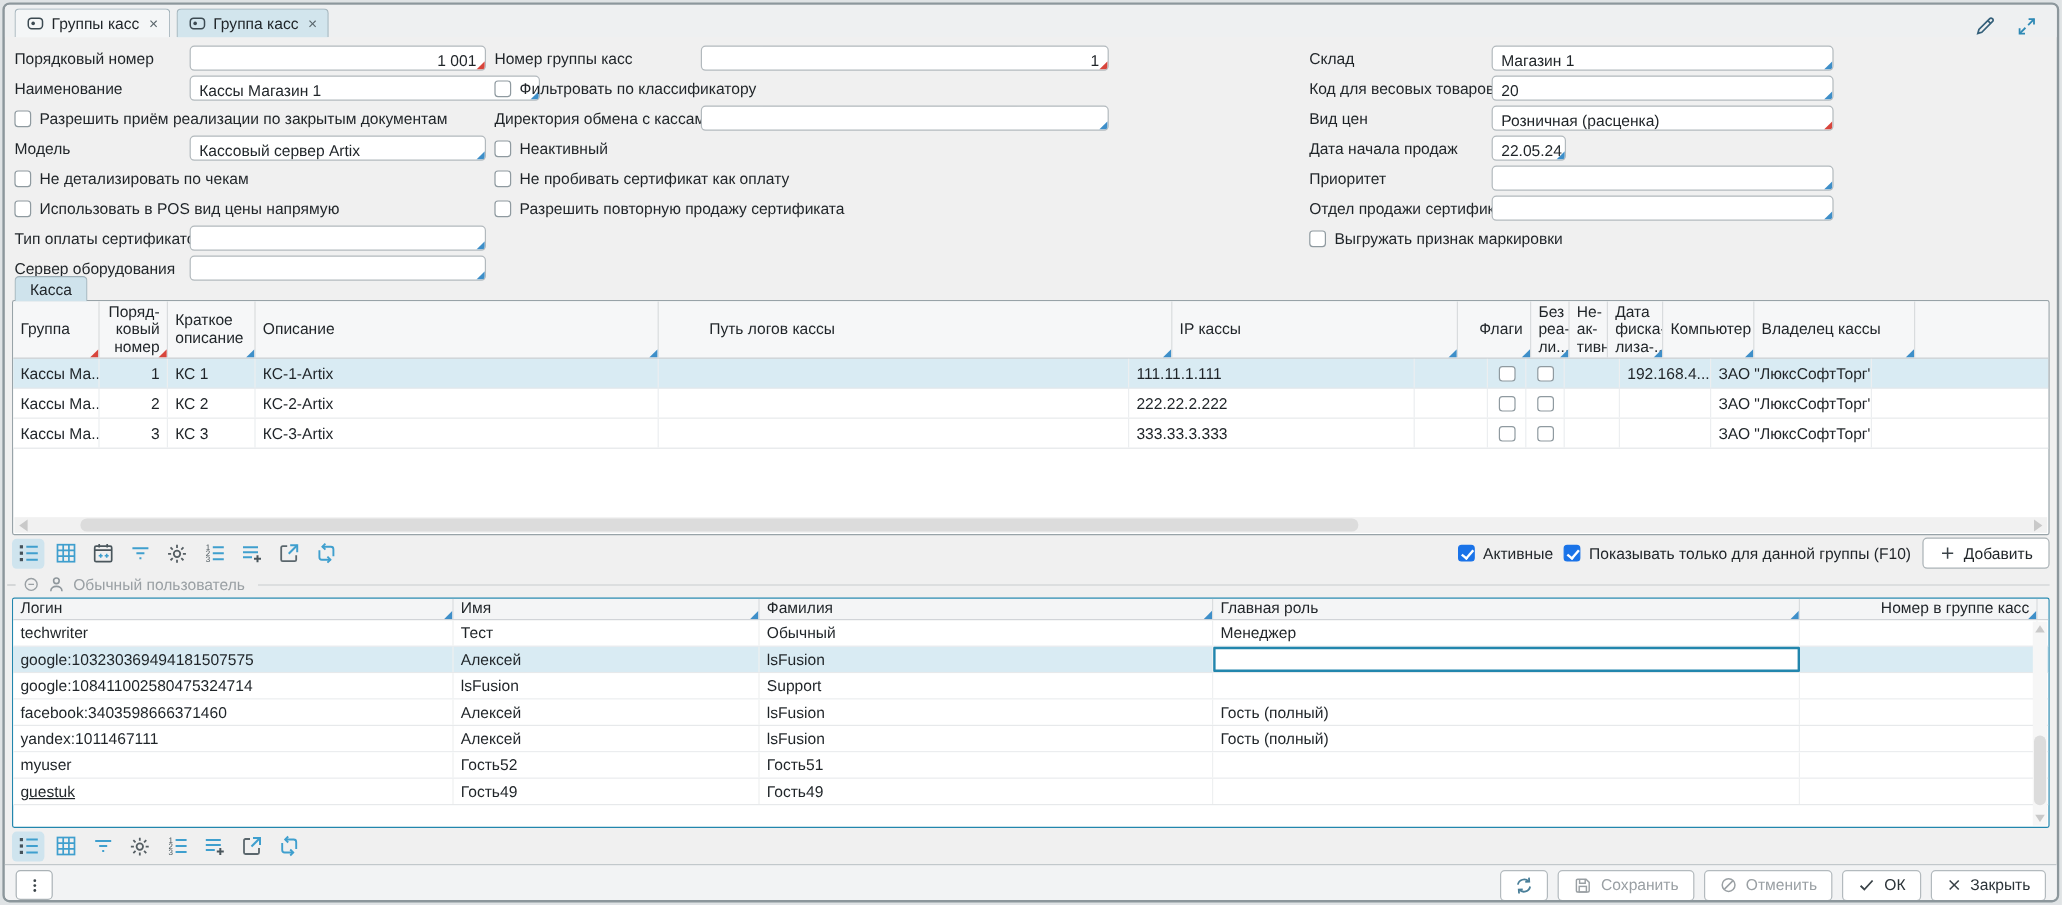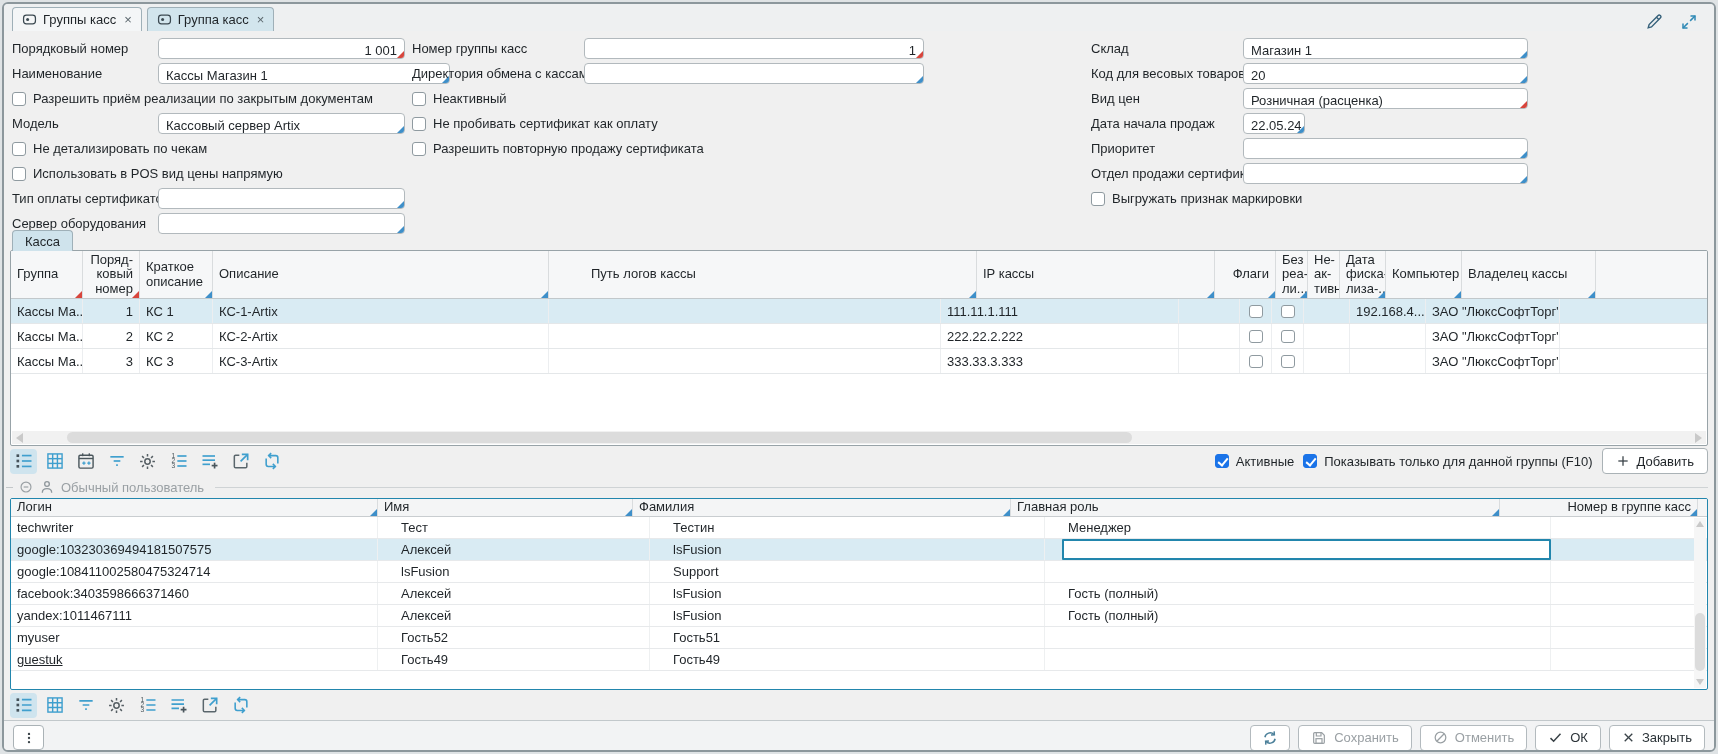--- a/index.html
+++ b/index.html
@@ -66,21 +66,21 @@
   .addbtn { display:flex; align-items:center; gap:7px; border:1px solid #aab2b6; background:#fff;
             border-radius:4px; height:26px; padding:0 13px; }
   
   .sect { display:flex; align-items:center; gap:6px; height:20px; flex:0 0 20px; margin:1px 6px 1px 2px; color:#9aa0a4; }
   .sect .dash { width:7px; border-top:1px solid #c3c7c9; }
   .sect-line { flex:1; border-top:1px solid #cfd3d5; margin-left:5px; }
   .t2wrap { margin:0 6px; border:1.5px solid var(--focus,#2286ad); border-radius:2px; background:#fff;
             height:192px; flex:0 0 192px; position:relative; overflow:hidden; }
   .t2head { display:flex; height:18px; background:#f4f5f6; border-bottom:1px solid #c9cdd0; }
   .t2head .thc { font-size:13px; padding:0 6px; white-space:nowrap; }
-  .t2row { display:flex; height:22px; border-bottom:1px solid #e7e9eb; background:#fff;gap:17px; }
+  .t2row { display:flex; height:22px; border-bottom:1px solid #e7e9eb; background:#fff; }
   .t2row.sel { background:var(--sel,#d9ebf3); }
   .t2row .tc { border-right:1px solid #eef0f1; }
   .tc.focuscell { border:2px solid var(--focus,#2286ad); background:#fff; border-radius:1px; }
   .t2filler { display:flex; flex:1; }
   .vscroll { position:absolute; top:19px; bottom:1px; right:1px; width:12px; background:#f6f6f6; }
   .varrow { position:absolute; left:2px; width:0; height:0; border-style:solid; }
   .varrow.up { top:3px; border-width:0 4px 6px 4px; border-color:transparent transparent #c9c9c9 transparent; }
   .varrow.dn { bottom:3px; border-width:6px 4px 0 4px; border-color:#c9c9c9 transparent transparent transparent; }
   .vthumb { position:absolute; left:1px; width:10px; top:56%; height:34%; background:#dcdcdc; border-radius:5px; }
   
@@ -190,20 +190,24 @@
           </div>
         </div>
       </div>
     <div class="fcol" style="left:408px;">
         <div class="frow">
           <span class="flabel" style="width: 172px;">Номер группы касс</span>
           <div class="finput right" style="width: 340px;">
             <span>1</span>
             <span class="corner"></span>
           </div>
+        </div>
+        <div class="chkrow">
+          <span class="cb"></span>
+          <span>Фильтровать по классификатору</span>
         </div>
         <div class="frow">
           <span class="flabel" style="width: 172px;">Директория обмена с кассами</span>
           <div class="finput" style="width: 340px;">
             <span></span>
             <span class="corner blue"></span>
           </div>
         </div>
         <div class="chkrow">
           <span class="cb"></span>
@@ -605,21 +609,21 @@
       </div>
     <div id="t2body" style="display:flex;flex-direction:column;">
         <div class="t2row">
           <div class="tc" style="width: 367px; flex: 0 0 367px;">
             <span>techwriter</span>
           </div>
           <div class="tc" style="width: 255px; flex: 0 0 255px;">
             <span>Тест</span>
           </div>
           <div class="tc" style="width: 378px; flex: 0 0 378px;">
-            <span>Тестин</span>
+            <span>Обычный</span>
           </div>
           <div class="tc" style="width: 489px; flex: 0 0 489px;">
             <span>Менеджер</span>
           </div>
           <div class="tc" style="width: 198px; flex: 0 0 198px;">
             <span></span>
           </div>
         </div>
         <div class="t2row sel">
           <div class="tc" style="width: 367px; flex: 0 0 367px;">

